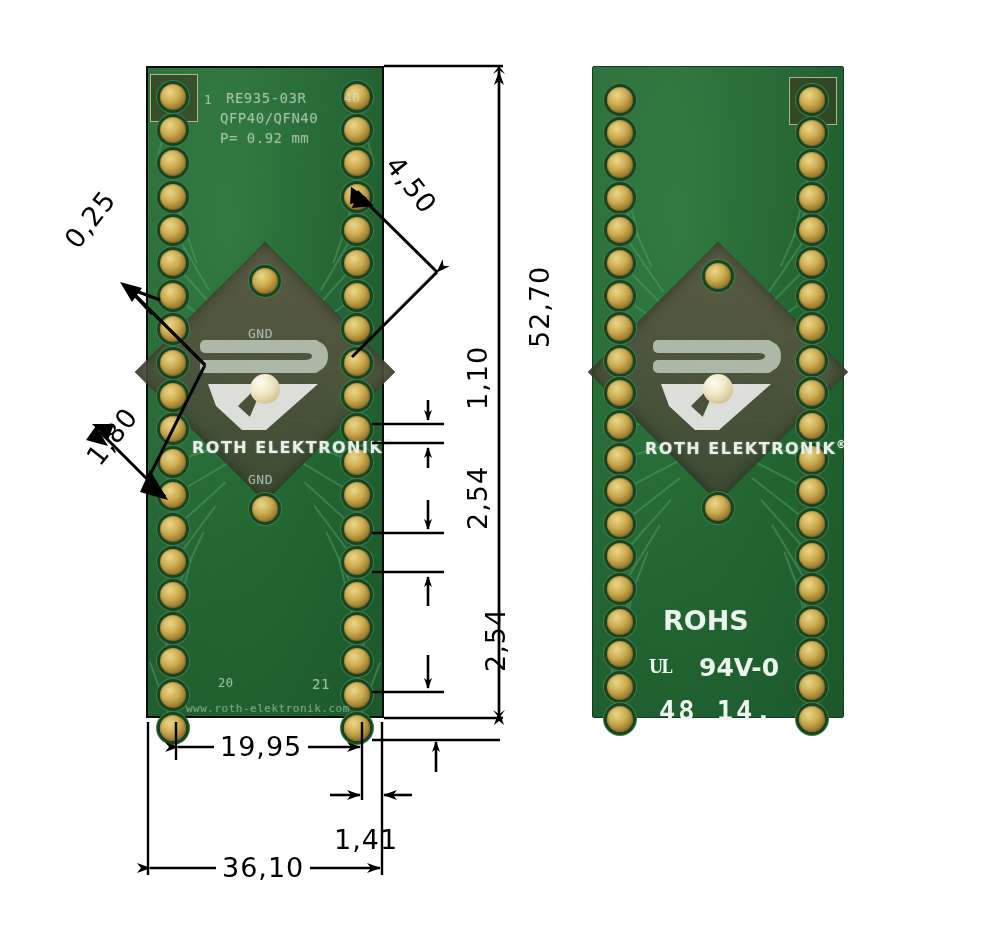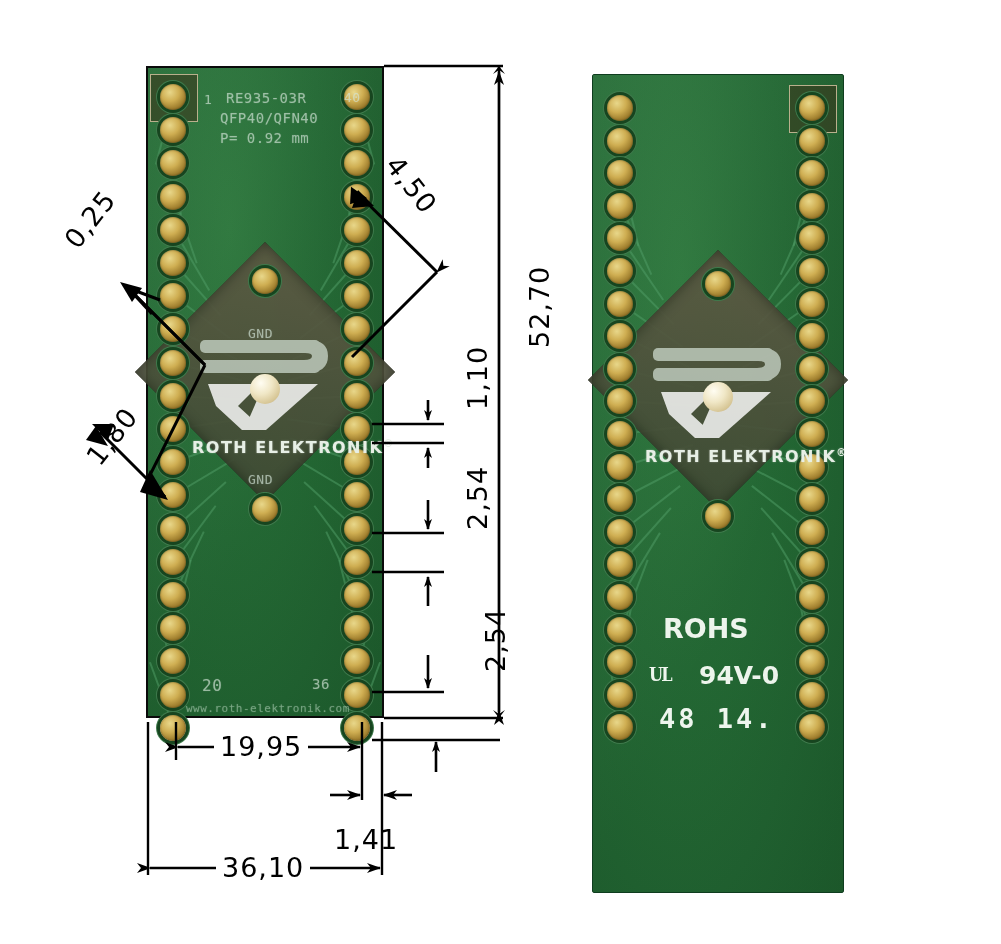--- a/index.html
+++ b/index.html
@@ -271,27 +271,27 @@
      border-radius:50%;
      background:radial-gradient(circle at 36% 30%, #fffdf2 0%, #f0e7c6 40%, #d6c594 75%, #a8956a 100%);
      z-index:8;"></div>
       <div class="silk dim" style="left:56px;  top:24px;  font-size:13px;">1</div>
       <div class="silk dim" style="left:78px;  top:22px;  font-size:14px;">RE935-03R</div>
       <div class="silk dim" style="left:196px; top:22px;  font-size:13px;">40</div>
       <div class="silk dim" style="left:72px;  top:42px;  font-size:14px;">QFP40/QFN40</div>
       <div class="silk dim" style="left:72px;  top:62px;  font-size:14px;">P= 0.92 mm</div>
       <div class="silk dim" style="left:100px; top:258px; font-size:13px;">GND</div>
       <div class="silk dim" style="left:100px; top:404px; font-size:13px;">GND</div>
-      <div class="silk dim" style="left:54px;  top:608px; font-size:16px;">20</div>
-      <div class="silk dim" style="left:164px; top:608px; font-size:14px;">36</div>
+      <div class="silk dim" style="left:70px;  top:608px; font-size:12px;">20</div>
+      <div class="silk dim" style="left:164px; top:608px; font-size:14px;">21</div>
       <div class="silk faint" style="left:38px;  top:634px; font-size:11px;">www.roth-elektronik.com</div>
       <div class="logo-name" style="left:44px; top:370px; font-size:16px;">ROTH ELEKTRONIK<span style="font-size:10px; vertical-align:super;">®</span></div>
     </div>
 
-  <div class="pcb right" id="rightpcb" style="left:592px; top:66px; width:252px; height:819px;margin-top:8px;">
+  <div class="pcb right" id="rightpcb" style="left:592px; top:66px; width:252px; height:652px;">
   <div class="trace" style="left:28px; top:32px; width:75px; height:2px;
        transform:rotate(97.356deg);"></div>
       <div class="trace" style="left:218px; top:32px; width:75px; height:2px;
        transform:rotate(82.644deg); transform-origin:0 50%;"></div>
       <div class="trace" style="left:28px; top:64.6px; width:75px; height:2px;
        transform:rotate(86.95008deg);"></div>
       <div class="trace" style="left:218px; top:64.6px; width:75px; height:2px;
        transform:rotate(93.04992deg); transform-origin:0 50%;"></div>
       <div class="trace" style="left:28px; top:97.2px; width:75px; height:2px;
        transform:rotate(76.54415999999999deg);"></div>

